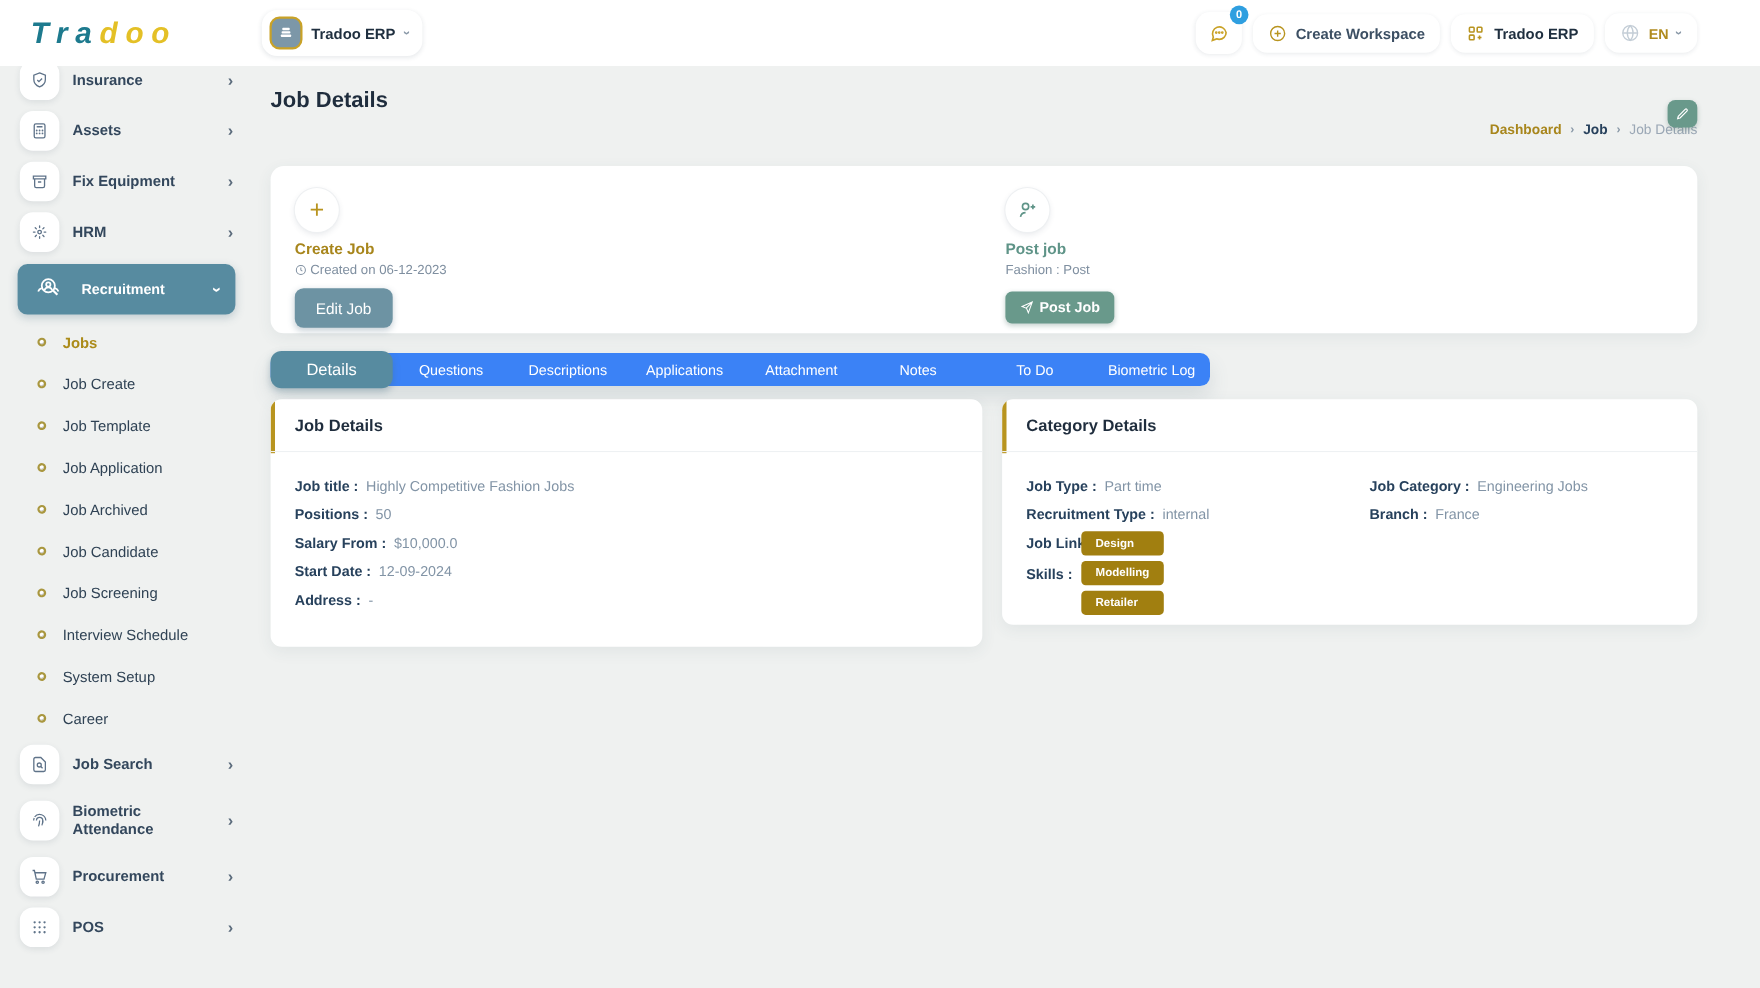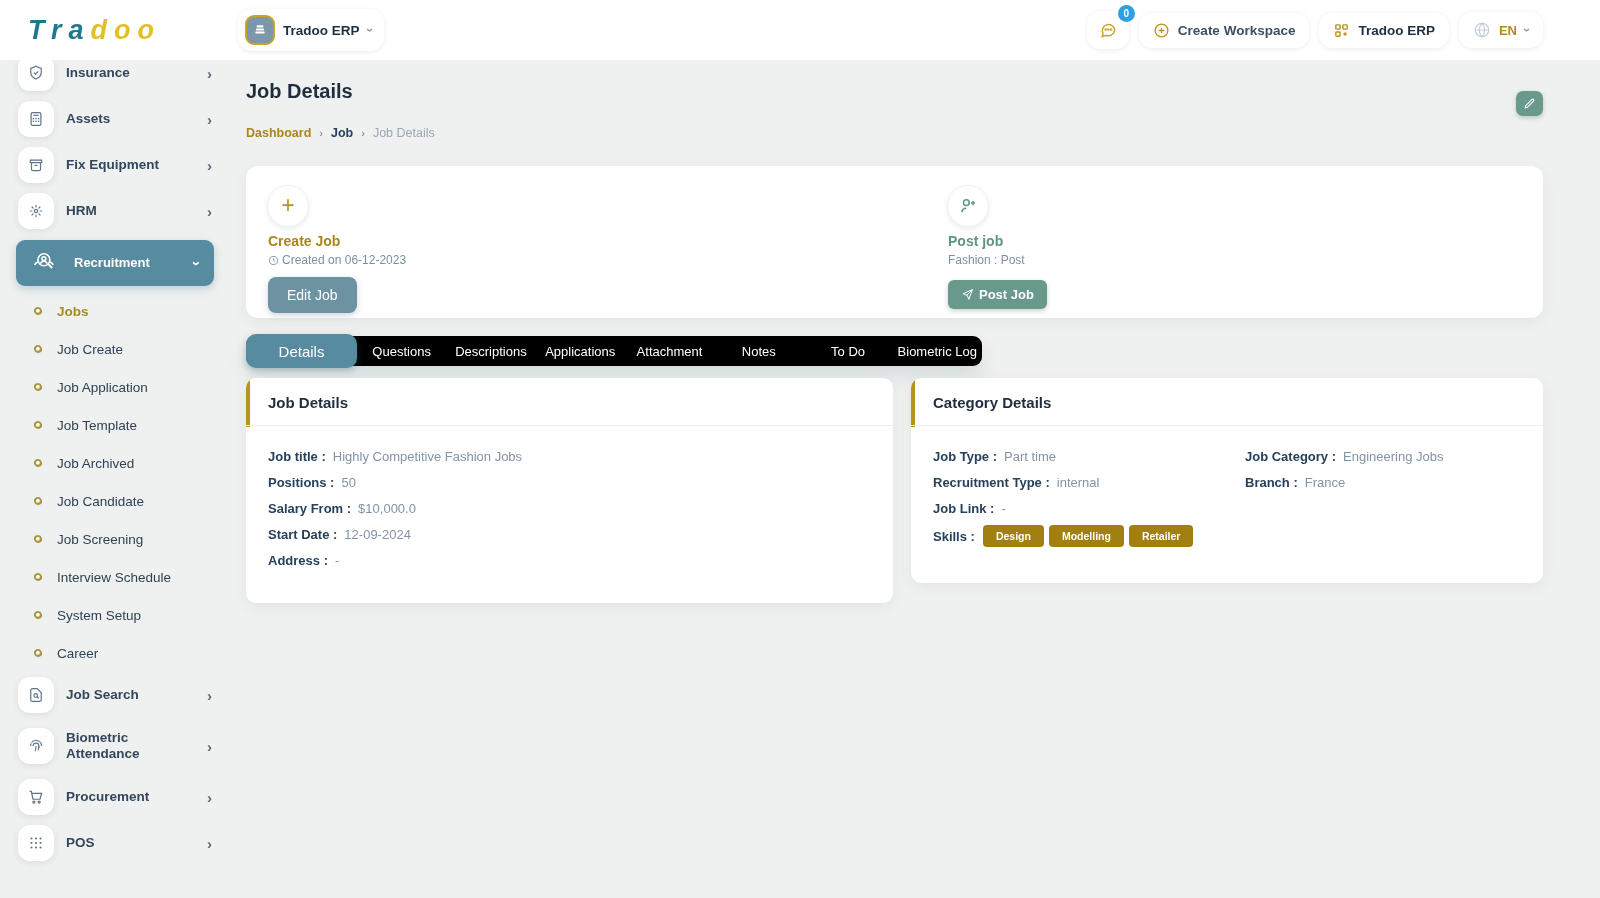--- a/index.html
+++ b/index.html
@@ -39,57 +39,57 @@
   .sub-item { height:38px; display:flex; align-items:center; padding-left:34px; cursor:pointer; }
   .dot { width:8px; height:8px; border-radius:50%; border:2px solid #a9973f; background:#fff; transform:rotate(-20deg); box-shadow:inset 0 -1px 0 rgba(90,90,90,.35); flex:0 0 auto; }
   .sub-lb { font-size:13.5px; font-weight:500; color:#2f4254; margin-left:15px; }
   .sub-lb.gold { color:#ab8b19; font-weight:700; }
   .tall { height:56px; }
 
   
   .main { position:absolute; left:234px; right:57px; top:60px;padding-left:12px; }
   .page-head { position:relative; padding-top:20px; }
   .page-title { font-size:20px; font-weight:700; color:#1f2d3d; }
-  .breadcrumb { margin-top:23px; font-size:12.5px; display:flex; align-items:center; gap:8px; }
+  .breadcrumb { margin-top:8px; font-size:12.5px; display:flex; align-items:center; gap:8px;justify-content:flex-end; }
   .bc-dash { color:#a8861c; font-weight:700; cursor:pointer; }
   .bc-sep { color:#8a99a8; font-size:11px; font-weight:700; }
   .bc-job { color:#27415c; font-weight:700; cursor:pointer; }
   .bc-cur { color:#9aa7b5; font-weight:500; }
   .edit-btn { position:absolute; right:0; top:31px; width:27px; height:25px; background:#69998b; border:none; border-radius:7px; color:#fff; display:flex; align-items:center; justify-content:center; cursor:pointer; box-shadow:0 2px 5px rgba(60,100,90,.3); }
 
   
   .actions-card { margin-top:26px; background:#fff; border-radius:12px; box-shadow:0 4px 14px rgba(60,80,100,.07); height:152px; position:relative; padding:20px 22px; }
   .icon-circle { width:40px; height:40px; border-radius:50%; background:#fff; box-shadow:0 0 0 1px #eef0f2, 0 2px 6px rgba(40,60,80,.12); display:flex; align-items:center; justify-content:center; }
   .plus-glyph { color:#b8941f; font-size:23px; font-weight:500; line-height:1; margin-top:-2px; }
   .act-title { font-size:14px; font-weight:700; margin-top:7px; }
   .act-title.gold { color:#a8861c; }
   .act-title.green { color:#5f9488; }
   .act-meta { font-size:12px; color:#7f8fa0; margin-top:4px; display:flex; align-items:center; gap:3px; }
   .btn-edit-job { margin-top:10px; background:#6d93a3; color:#fff; border:none; border-radius:8px; padding:10px 19px; font-size:14px; font-family:inherit; cursor:pointer; box-shadow:0 2px 6px rgba(80,110,130,.3); }
   .btn-post-job { margin-top:13px; background:#69998b; color:#fff; border:none; border-radius:6px; padding:7px 13px; font-size:13px; font-weight:600; font-family:inherit; cursor:pointer; display:flex; align-items:center; gap:5px; box-shadow:0 2px 5px rgba(70,110,100,.3); }
-  .post-col { position:absolute; left:702px; top:20px; }
-
-  
-  .tabs-bar { margin-top:18px; width:736px; height:30px; background:#000000; border-radius:9px; display:flex; align-items:center; box-shadow:0 10px 18px rgba(90,110,125,.16); }
+  .post-col { position:absolute; left:668px; top:20px; }
+
+  
+  .tabs-bar { margin-top:18px; width:854px; height:30px; background:#3b82f6; border-radius:9px; display:flex; align-items:center; box-shadow:0 10px 18px rgba(90,110,125,.16); }
   .tab { flex:1; text-align:center; font-size:13px; color:#ffffff; font-weight:500; cursor:pointer; white-space:nowrap; }
   .tab.active { flex:0 0 111px; height:34px; margin-top:0; background:#578ba0; border-radius:10px; display:flex; align-items:center; justify-content:center; font-size:15px; box-shadow:0 3px 7px rgba(70,110,130,.35); }
 
   
   .cards-row { margin-top:12px; display:flex; gap:18px; align-items:flex-start; }
   .dcard { background:#fff; border-radius:10px; box-shadow:0 4px 14px rgba(60,80,100,.07); position:relative; overflow:hidden; }
   .dcard.left { width:647px; height:225px; }
   .dcard.right { flex:1; height:205px; }
   .dcard-head { padding:16px 22px 14px; font-size:15px; font-weight:700; color:#1f2d3d; border-bottom:1px solid #eef1f3; position:relative; }
   .gold-accent { position:absolute; left:0; top:0; width:4px; height:49px; background:#b8941f; }
   .dcard-body { padding:17px 22px; display:grid; grid-template-columns:312px 1fr; }
   .frow { height:26px; display:flex; align-items:center; }
   .flbl { font-size:13px; font-weight:700; color:#27415c; white-space:nowrap; }
   .fval { font-size:13px; color:#8294a6; margin-left:7px; white-space:nowrap; }
   .skills-row { height:30px; display:flex; align-items:center; }
-  .badges { display:inline-flex; gap:5px; margin-left:8px; }
+  .badges { display:inline-flex; gap:5px; margin-left:8px;flex-direction:column; }
   .badge { background:#a17f10; color:#fff; font-size:10.5px; font-weight:600; padding:5px 13px; border-radius:4px; }
   svg { display:block; }
 </style>
 </head>
 <body>
 
 <div class="topbar">
   <div class="logo-wrap">
     <span class="logo"><span class="lt">Tra</span><span class="lg">doo</span></span>
   </div>
@@ -203,25 +203,25 @@
       <div class="sub-item">
           <span class="dot"></span>
           <span class="sub-lb gold">Jobs</span>
         </div>
       <div class="sub-item">
           <span class="dot"></span>
           <span class="sub-lb">Job Create</span>
         </div>
       <div class="sub-item">
           <span class="dot"></span>
+          <span class="sub-lb">Job Template</span>
+        </div>
+      <div class="sub-item">
+          <span class="dot"></span>
           <span class="sub-lb">Job Application</span>
-        </div>
-      <div class="sub-item">
-          <span class="dot"></span>
-          <span class="sub-lb">Job Template</span>
         </div>
       <div class="sub-item">
           <span class="dot"></span>
           <span class="sub-lb">Job Archived</span>
         </div>
       <div class="sub-item">
           <span class="dot"></span>
           <span class="sub-lb">Job Candidate</span>
         </div>
       <div class="sub-item">

